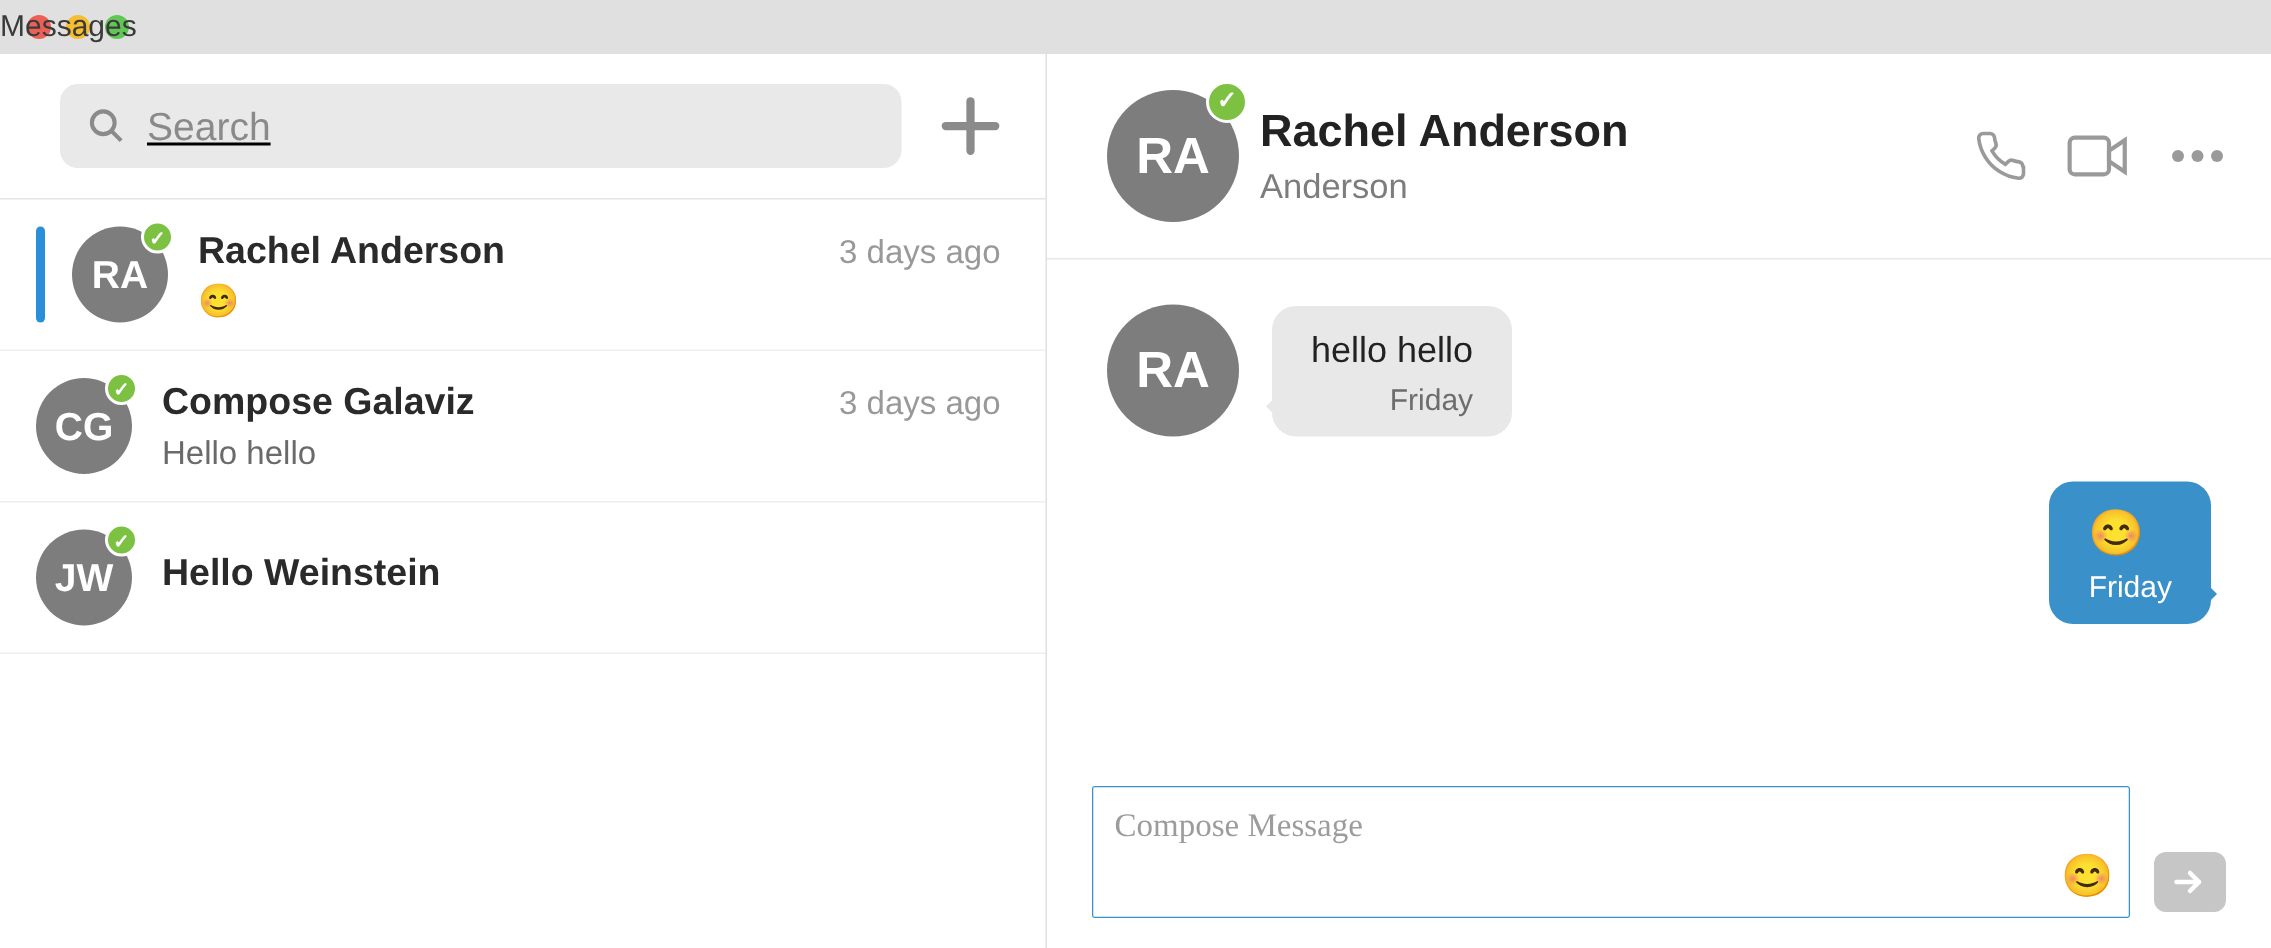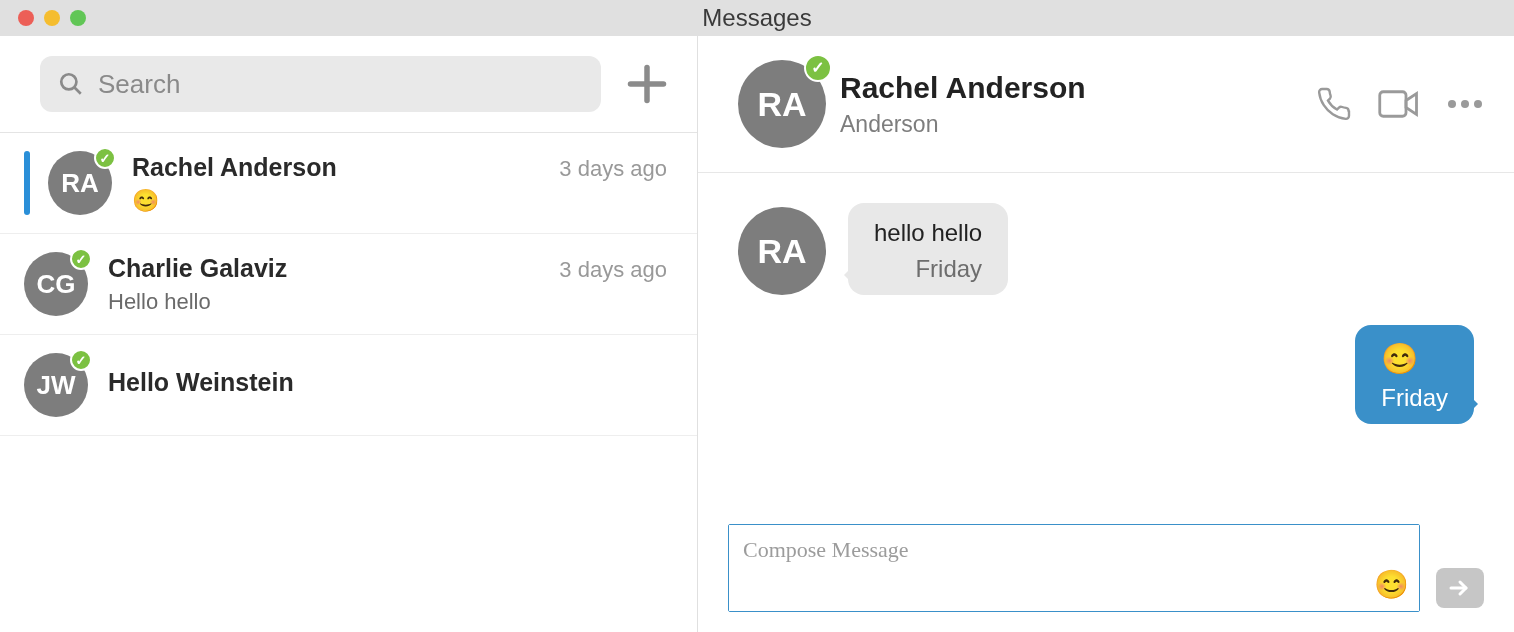--- a/index.html
+++ b/index.html
@@ -27,22 +27,22 @@
   }
   .light {
     width: 16px; height: 16px; border-radius: 50%;
   }
   .light.red { background: #ec5f57; }
   .light.yellow { background: #f5bd2f; }
   .light.green { background: #61c656; }
   .titlebar-title {
     position: absolute;
     left: 0; right: 0;
-    text-align: center;
-    font-size: 24px;
+    text-align: left;
+    font-size: 20px;
     color: #3a3a3a;
     pointer-events: none;
   }
   
   .main {
     flex: 1;
     display: flex;
     min-height: 0;
   }
   .sidebar {
@@ -60,20 +60,21 @@
     border-bottom: 1px solid #e4e4e4;
   }
   .search-box {
     flex: 1;
     background: #e9e9e9;
     border-radius: 12px;
     height: 56px;
     display: flex;
     align-items: center;
     padding: 0 18px;
+    text-decoration: underline;
   }
   .search-input {
     flex: 1;
     border: none;
     background: transparent;
     font-size: 26px;
     color: #6f6f6f;
     outline: none;
   }
   .search-input::placeholder { color: #8a8a8a; }
@@ -238,21 +239,21 @@
     content: "";
     position: absolute;
     right: -16px;
     bottom: 8px;
     border: 12px solid transparent;
     border-left-color: #3a90c9;
   }
   .bubble-text { font-size: 24px; }
   .bubble-time {
     text-align: right;
-    font-size: 24px;
+    font-size: 20px;
     margin-top: 8px;
   }
   .bubble.incoming .bubble-time { color: #6d6d6d; }
   .bubble.outgoing .bubble-time { color: #ffffff; }
   
   .compose-area {
     display: flex;
     align-items: stretch;
     gap: 16px;
     padding: 0 30px 20px 30px;
@@ -344,21 +345,21 @@
         </div>
       </div>
 
       <div class="convo-item">
         <div class="avatar">
           <span>CG</span>
           <span class="presence">✓</span>
         </div>
         <div class="convo-body">
           <div class="convo-row1">
-            <span class="convo-name">Charlie Galaviz</span>
+            <span class="convo-name">Compose Galaviz</span>
             <span class="convo-time">3 days ago</span>
           </div>
           <div class="convo-preview">Hello hello</div>
         </div>
       </div>
 
       <div class="convo-item">
         <div class="avatar">
           <span>JW</span>
           <span class="presence">✓</span>

